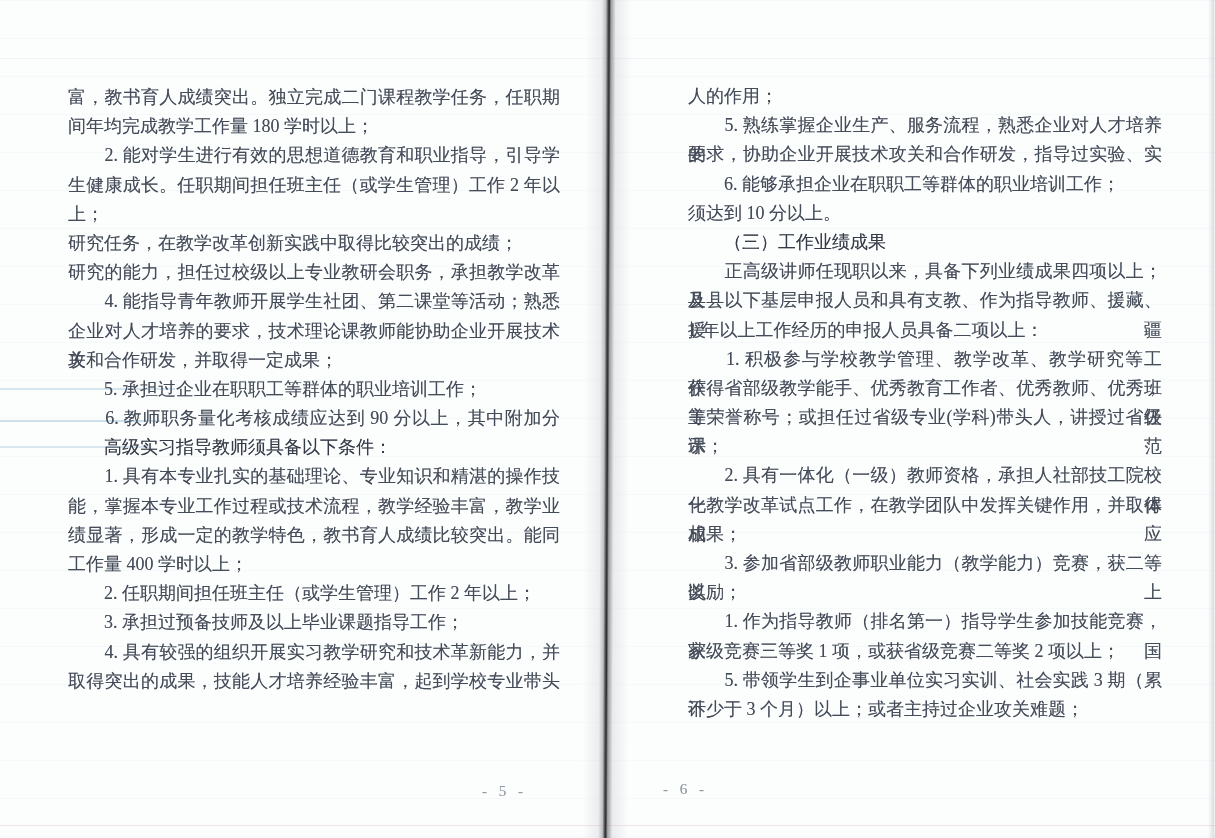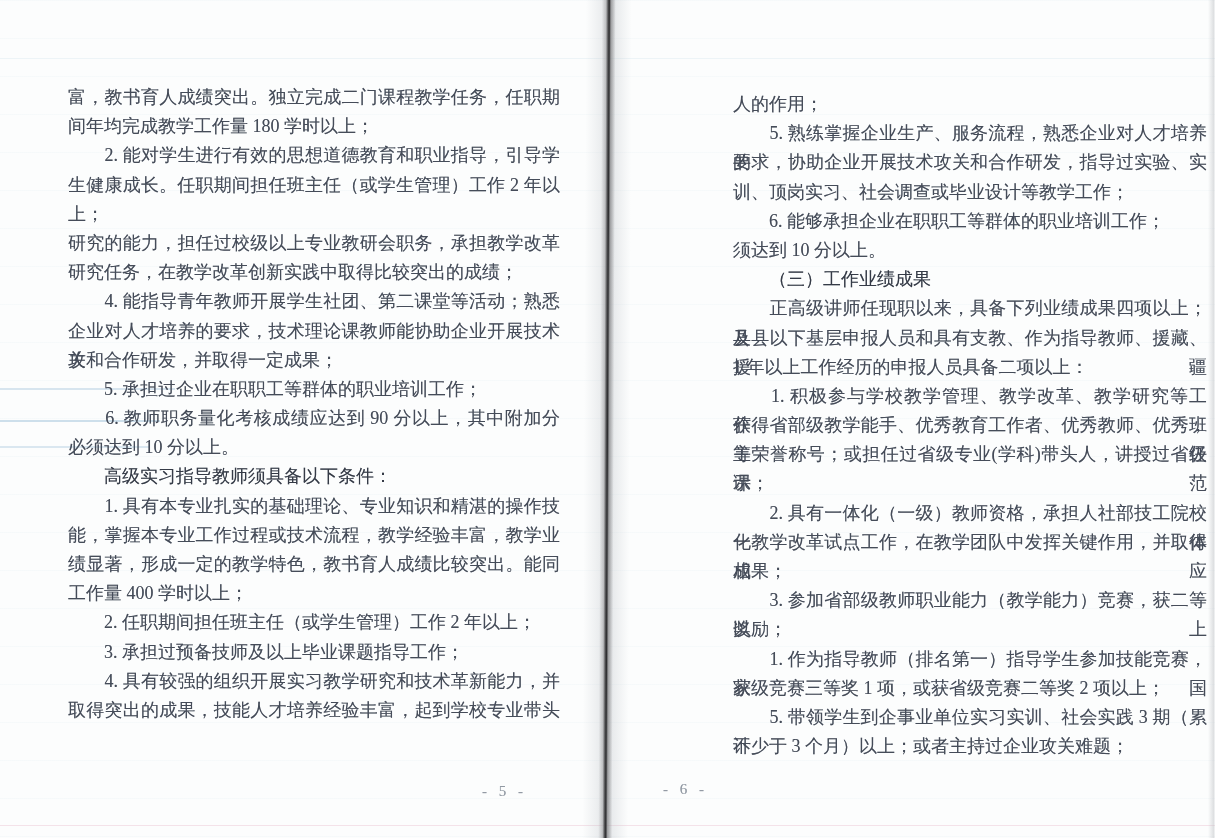--- a/index.html
+++ b/index.html
@@ -36,21 +36,21 @@
     background:linear-gradient(90deg,
       rgba(170,170,172,0) 0%,
       rgba(158,158,160,0.55) 30%,
       #4b4b4d 46%,
       #2e2e30 54%,
       rgba(120,120,122,0.65) 66%,
       rgba(200,200,202,0) 100%);
   }
   .text-block{position:absolute;}
   .tb-left{left:68px;top:83px;width:492px;}
-  .tb-right{left:688px;top:90px;width:474px;margin-left:45px;}
+  .tb-right{left:688px;top:82px;width:474px;}
   .line{
     font-size:18px;line-height:29.2px;height:29.2px;
     color:#454c59;
     text-align:justify;
     text-shadow:0 0 0.5px rgba(69,76,89,0.45);
     white-space:normal;
     overflow:visible;
   }
   .line.fill{text-align-last:justify;}
   .line.bold{font-weight:normal;color:#353b47;text-shadow:0 0 0.6px rgba(53,59,71,0.5);}
@@ -74,48 +74,46 @@
   <div class="scanline sl-d"></div>
 
   <div>
     <div class="text-block tb-left">
 
     <div class="line fill">富，教书育人成绩突出。独立完成二门课程教学任务，任职期</div>
         <div class="line">间年均完成教学工作量 180 学时以上；</div>
         <div class="line fill">　　2. 能对学生进行有效的思想道德教育和职业指导，引导学</div>
         <div class="line fill">生健康成长。任职期间担任班主任（或学生管理）工作 2 年以</div>
         <div class="line">上；</div>
+        <div class="line">研究任务，在教学改革创新实践中取得比较突出的成绩；</div>
         <div class="line fill">研究的能力，担任过校级以上专业教研会职务，承担教学改革</div>
-        <div class="line">研究任务，在教学改革创新实践中取得比较突出的成绩；</div>
         <div class="line fill">　　4. 能指导青年教师开展学生社团、第二课堂等活动；熟悉</div>
         <div class="line fill">企业对人才培养的要求，技术理论课教师能协助企业开展技术攻</div>
         <div class="line">关和合作研发，并取得一定成果；</div>
         <div class="line">　　5. 承担过企业在职职工等群体的职业培训工作；</div>
         <div class="line fill">　　6. 教师职务量化考核成绩应达到 90 分以上，其中附加分</div>
-        <div class="line">必须达到 10 分以上。</div>
         <div class="line bold">　　高级实习指导教师须具备以下条件：</div>
         <div class="line fill">　　1. 具有本专业扎实的基础理论、专业知识和精湛的操作技</div>
         <div class="line fill">能，掌握本专业工作过程或技术流程，教学经验丰富，教学业</div>
         <div class="line fill">绩显著，形成一定的教学特色，教书育人成绩比较突出。能同</div>
         <div class="line">工作量 400 学时以上；</div>
         <div class="line">　　2. 任职期间担任班主任（或学生管理）工作 2 年以上；</div>
         <div class="line">　　3. 承担过预备技师及以上毕业课题指导工作；</div>
         <div class="line fill">　　4. 具有较强的组织开展实习教学研究和技术革新能力，并</div>
         <div class="line fill">取得突出的成果，技能人才培养经验丰富，起到学校专业带头</div>
       </div>
     <div class="pagenum pn-left">- 5 -</div>
   </div>
 
   <div>
     <div class="text-block tb-right">
 
     <div class="line">人的作用；</div>
         <div class="line fill">　　5. 熟练掌握企业生产、服务流程，熟悉企业对人才培养的</div>
         <div class="line fill">要求，协助企业开展技术攻关和合作研发，指导过实验、实</div>
-        <div class="line">训、顶岗实习、社会调查或毕业设计等教学工作；</div>
         <div class="line">　　6. 能够承担企业在职职工等群体的职业培训工作；</div>
         <div class="line">须达到 10 分以上。</div>
         <div class="line bold">　　（三）工作业绩成果</div>
         <div class="line fill">　　正高级讲师任现职以来，具备下列业绩成果四项以上；县</div>
         <div class="line fill">及县以下基层申报人员和具有支教、作为指导教师、援藏、援疆</div>
         <div class="line">1 年以上工作经历的申报人员具备二项以上：</div>
         <div class="line fill">　　1. 积极参与学校教学管理、教学改革、教学研究等工作，</div>
         <div class="line fill">获得省部级教学能手、优秀教育工作者、优秀教师、优秀班主任</div>
         <div class="line fill">等荣誉称号；或担任过省级专业(学科)带头人，讲授过省级示范</div>
         <div class="line">课；</div>

